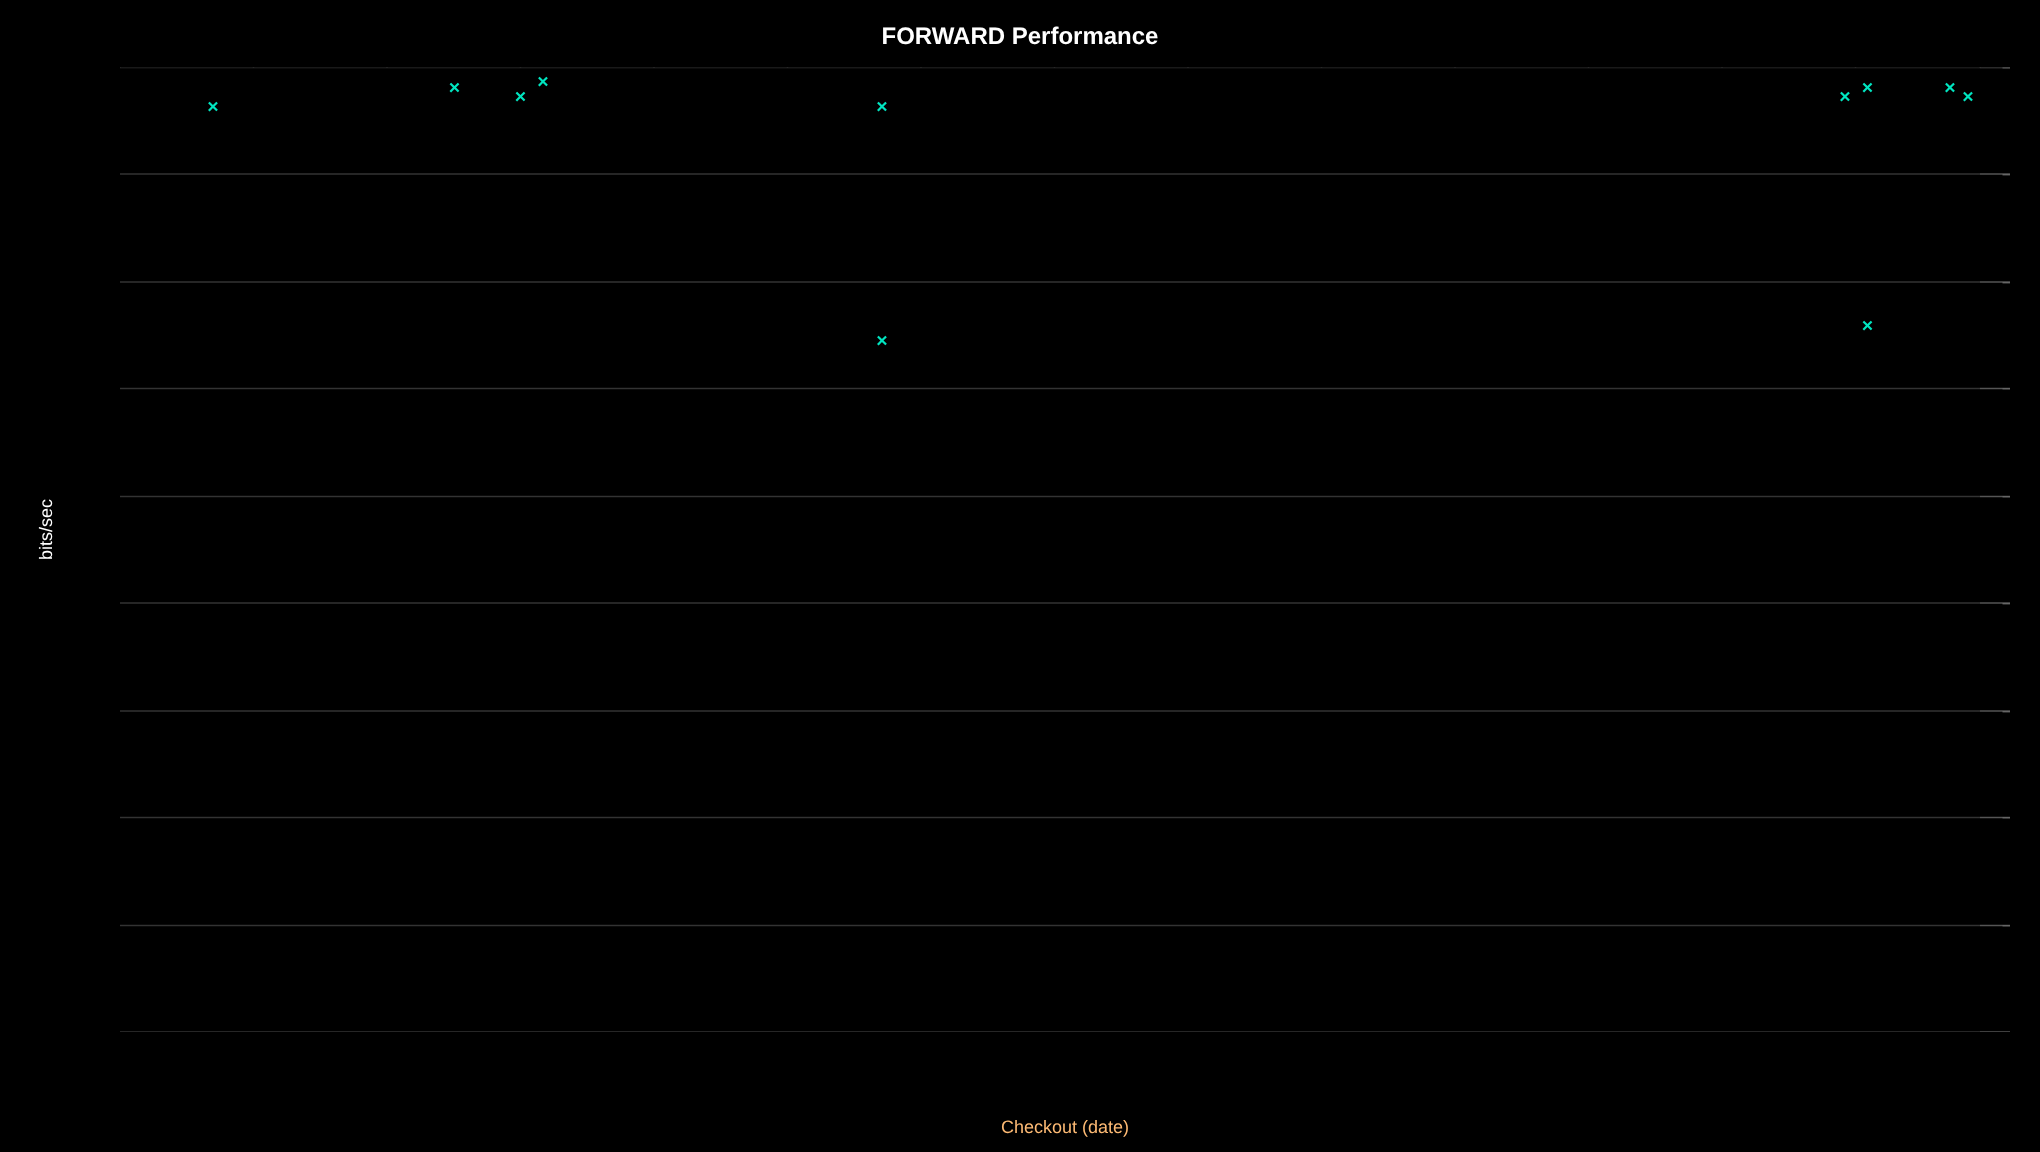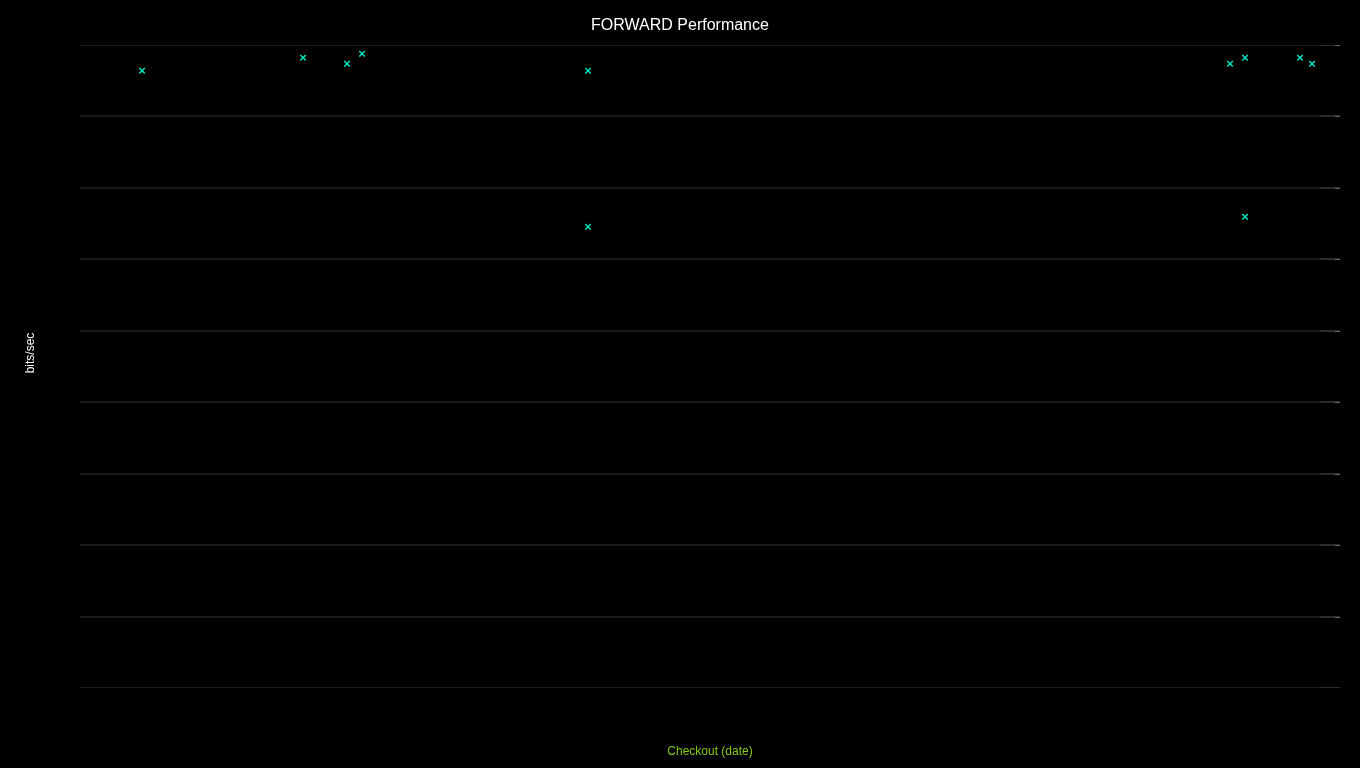--- a/index.html
+++ b/index.html
@@ -18,21 +18,21 @@
       position: relative;
     }
     #chart-title {
       position: absolute;
       top: 16px;
       left: 0;
       right: 0;
       text-align: center;
       color: #fff;
       font-size: 16px;
-      font-weight: normal;
+      font-weight: bold;
     }
   </style>
 </head>
 <body>
 
 <div id="chart-container">
   <div id="chart-title">FORWARD Performance</div>
 
   <div style="
     position: absolute;
@@ -160,17 +160,17 @@
     <text x="1255" y="643" fill="#666" font-size="14" dominant-baseline="middle">—</text>
 
   </svg>
 
   <div style="
     position: absolute;
     bottom: 10px;
     left: 80px;
     right: 20px;
     text-align: center;
-    color: #84cc16;
+    color: #fdba74;
     font-size: 12px;
   ">Checkout (date)</div>
 
 </div>
 
 </body></html>

